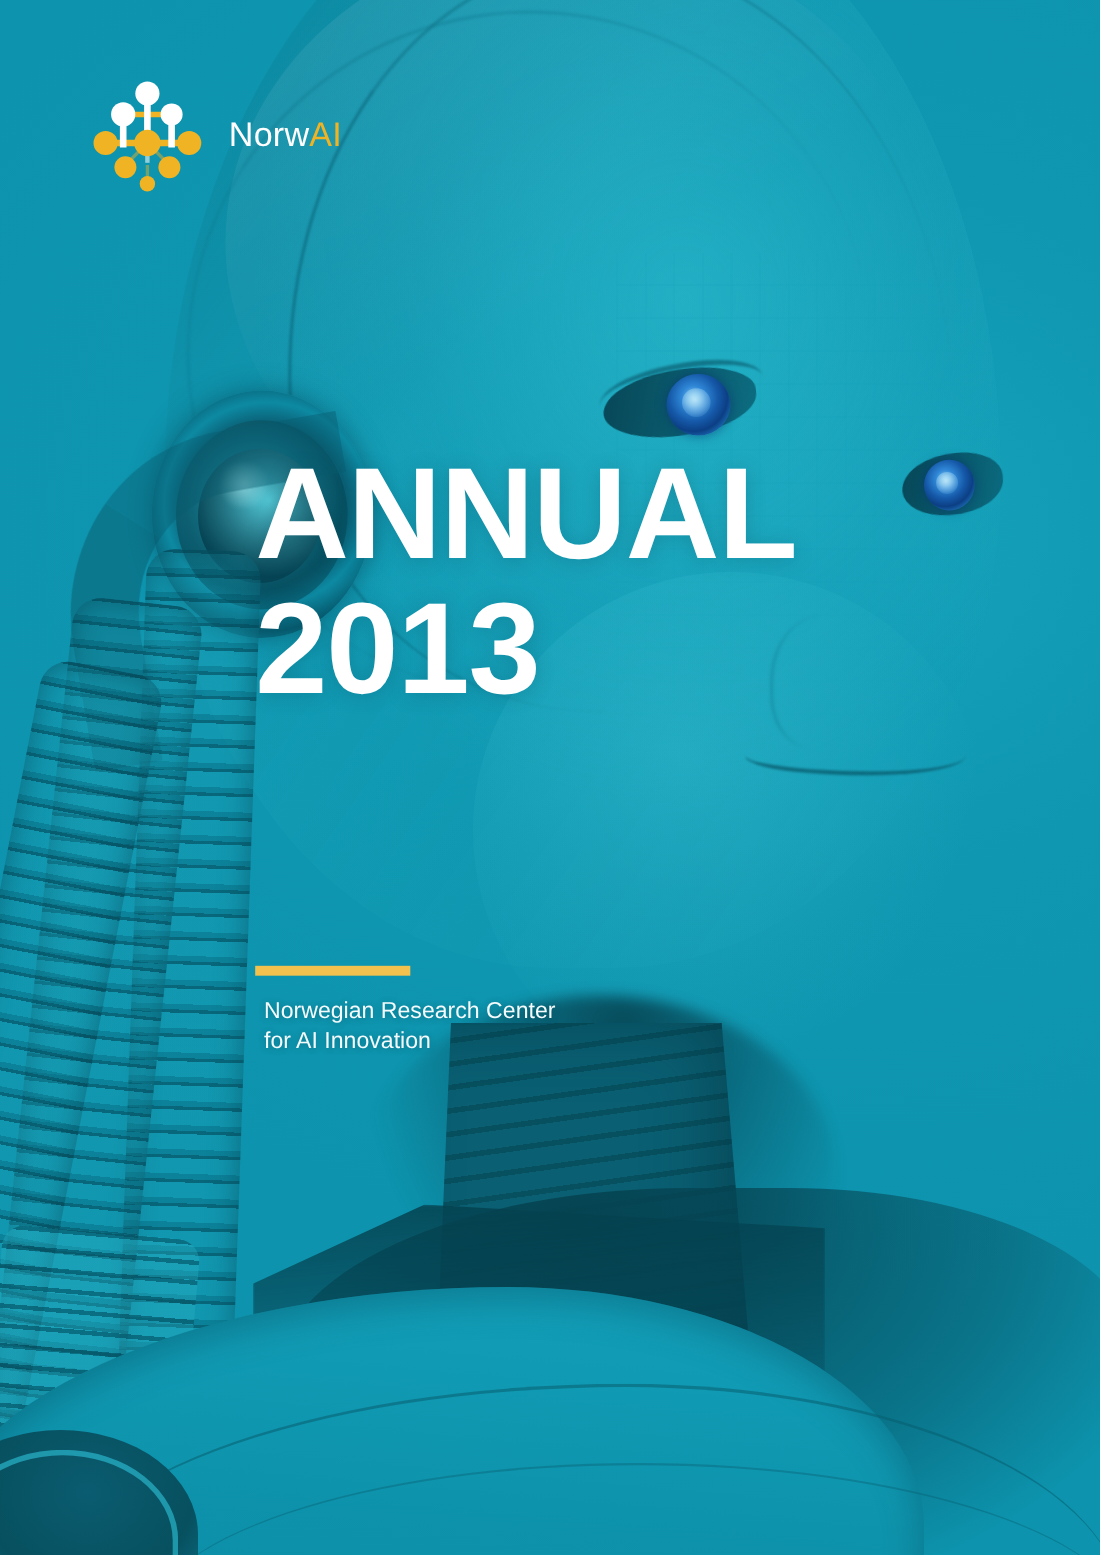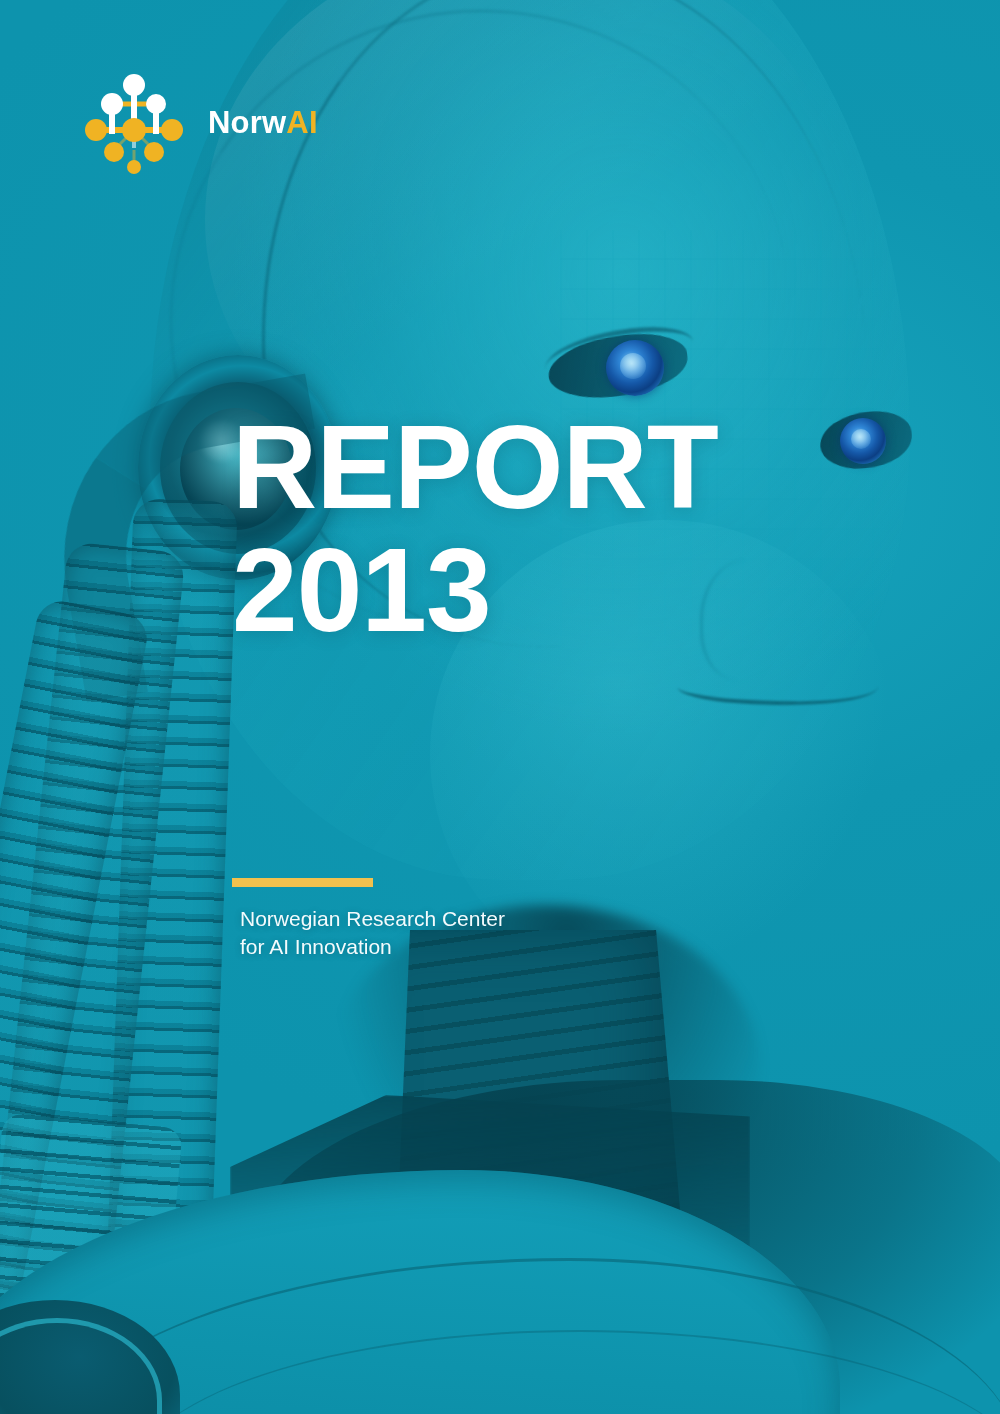--- a/index.html
+++ b/index.html
@@ -260,21 +260,21 @@
     filter: blur(.3px);
   }
 
   
   .logo-block {
     position: absolute; left: 78px; top: 68px;
     display: flex; align-items: center; gap: 18px;
   }
   .logo-mark { width: 112px; height: 108px; display: block; }
   .wordmark {
-    font-size: 31px; font-weight: 700; letter-spacing: .2px;
+    font-size: 31px; font-weight: 400; letter-spacing: .2px;
     line-height: 1;
   }
   .wordmark .w-norw { color: #ffffff; }
   .wordmark .w-ai { color: #f0b323; }
 
   .title {
     position: absolute; left: 232px; top: 406px;
     color: #ffffff;
     font-size: 118px;
     font-weight: 700;
@@ -372,21 +372,21 @@
       <circle cx="56" cy="17" r="11" fill="#ffffff"></circle>
       <circle cx="34" cy="36" r="11" fill="#ffffff"></circle>
       <circle cx="78" cy="36" r="10" fill="#ffffff"></circle>
     </svg>
     <div class="wordmark">
       <span class="w-norw">Norw</span><span class="w-ai">AI</span>
     </div>
   </div>
 
   <h1 class="title">
-    <span class="tline">REPORT</span>
+    <span class="tline">ANNUAL</span>
     <span class="tline">2013</span>
   </h1>
 
   <div class="rule"></div>
 
   <p class="subtitle">
     <span class="sline">Norwegian Research Center</span>
     <span class="sline">for AI Innovation</span>
   </p>
 

